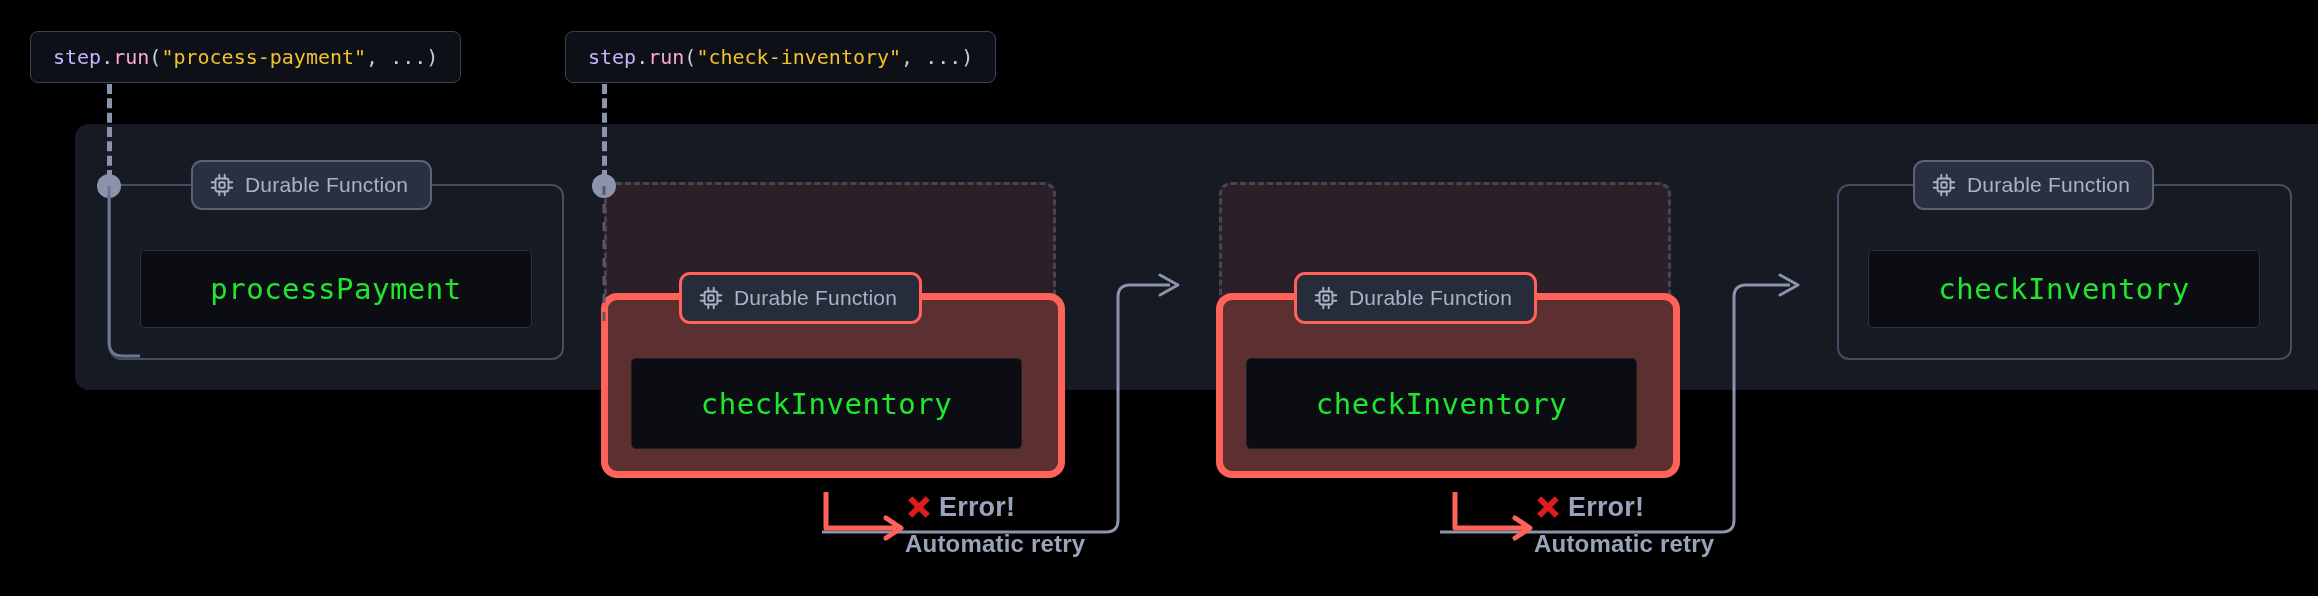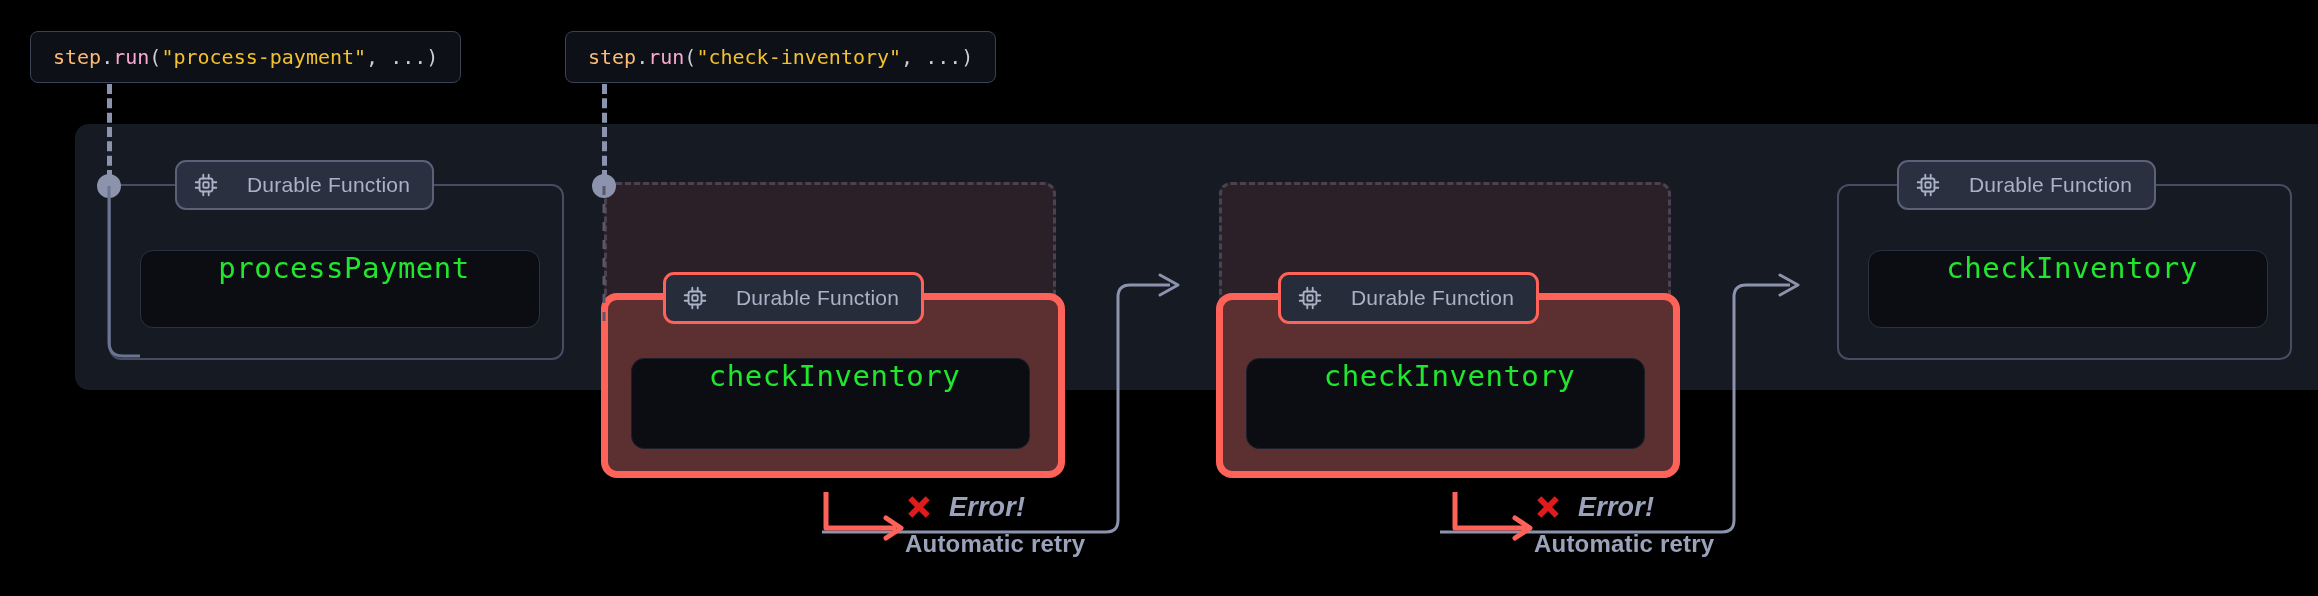--- a/index.html
+++ b/index.html
@@ -8,66 +8,66 @@
 
   .stage{position:absolute;left:0;top:0;width:2318px;height:596px;background:#000;}
 
   
   .code-label{
     position:absolute;background:#0d1017;border:1px solid #3b4255;
     border-radius:8px;padding:0 22px;height:50px;line-height:50px;
     font-family:"DejaVu Sans Mono","Liberation Mono",monospace;
     font-size:20px;white-space:nowrap;color:#e6e8ee;z-index:40;
   }
-  .tok-plain{color:#fdba74;}
+  .tok-plain{color:#c4b5fd;}
   .tok-fn{color:#f9a8d4;}
   .tok-paren{color:#c9cdd8;}
   .tok-str{color:#f2c12e;}
   .tok-punc{color:#c9cdd8;}
 
   
   .drop{position:absolute;width:0;border-left:5px dashed #8b93ad;z-index:30;}
   .dot{position:absolute;width:24px;height:24px;border-radius:50%;
        background:#8b93ad;z-index:31;}
 
   
   .panel{position:absolute;background:#161a23;border-radius:14px;z-index:5;}
 
   
   .fn-group{position:absolute;border:2px solid #454c63;border-radius:12px;
             background:transparent;z-index:12;}
   .fn-group.err{border:7px solid #ff6259;border-radius:16px;background:#5c2f31;}
 
   
-  .badge{position:absolute;display:flex;align-items:center;gap:28px;
+  .badge{position:absolute;display:flex;align-items:center;gap:10px;
          background:#2a3040;border:2px solid #5b6277;border-radius:11px;
-         height:46px;padding:0 22px 0 16px;z-index:20;white-space:nowrap;}
+         height:46px;padding:0 22px 0 16px;z-index:20;white-space:nowrap;margin-left:16px;}
   .badge.err{border:3px solid #ff6259;background:#262c3a;}
   .badge-txt{color:#aab2c5;font-size:21px;letter-spacing:.2px;}
   .chip-ico{width:26px;height:26px;display:block;flex:0 0 auto;}
 
   
   .fn-box{position:absolute;background:#0b0d12;border:1px solid #2b3140;
-          border-radius:13px;display:flex;align-items:flex-start;justify-content:center;
-          z-index:22;padding-left:8px;}
+          border-radius:5px;display:flex;align-items:center;justify-content:center;
+          z-index:22;}
   .fn-box.err{border:1px solid #1b2029;}
   .fn-name{color:#21e62e;font-family:"DejaVu Sans Mono","Liberation Mono",monospace;
            font-size:29px;letter-spacing:.5px;}
 
   
   .attempt{position:absolute;border:3px dashed #4a4250;border-radius:12px;
            background:#2b2028;z-index:8;}
 
   
   .wires{position:absolute;left:0;top:0;width:2318px;height:596px;z-index:35;
          pointer-events:none;overflow:visible;}
 
   
   .err-note{position:absolute;z-index:38;}
-  .err-line1{display:flex;align-items:center;gap:16px;height:34px;font-style:italic;}
+  .err-line1{display:flex;align-items:center;gap:6px;height:34px;}
   .x-ico{width:28px;height:28px;display:block;}
   .err-word{color:#9aa3bb;font-size:27px;font-weight:700;letter-spacing:.2px;}
   .retry-word{color:#9aa3bb;font-size:24px;font-weight:700;letter-spacing:.2px;
               margin-top:6px;display:block;}
 </style>
 </head>
 <body>
 
 <div class="stage">
 

